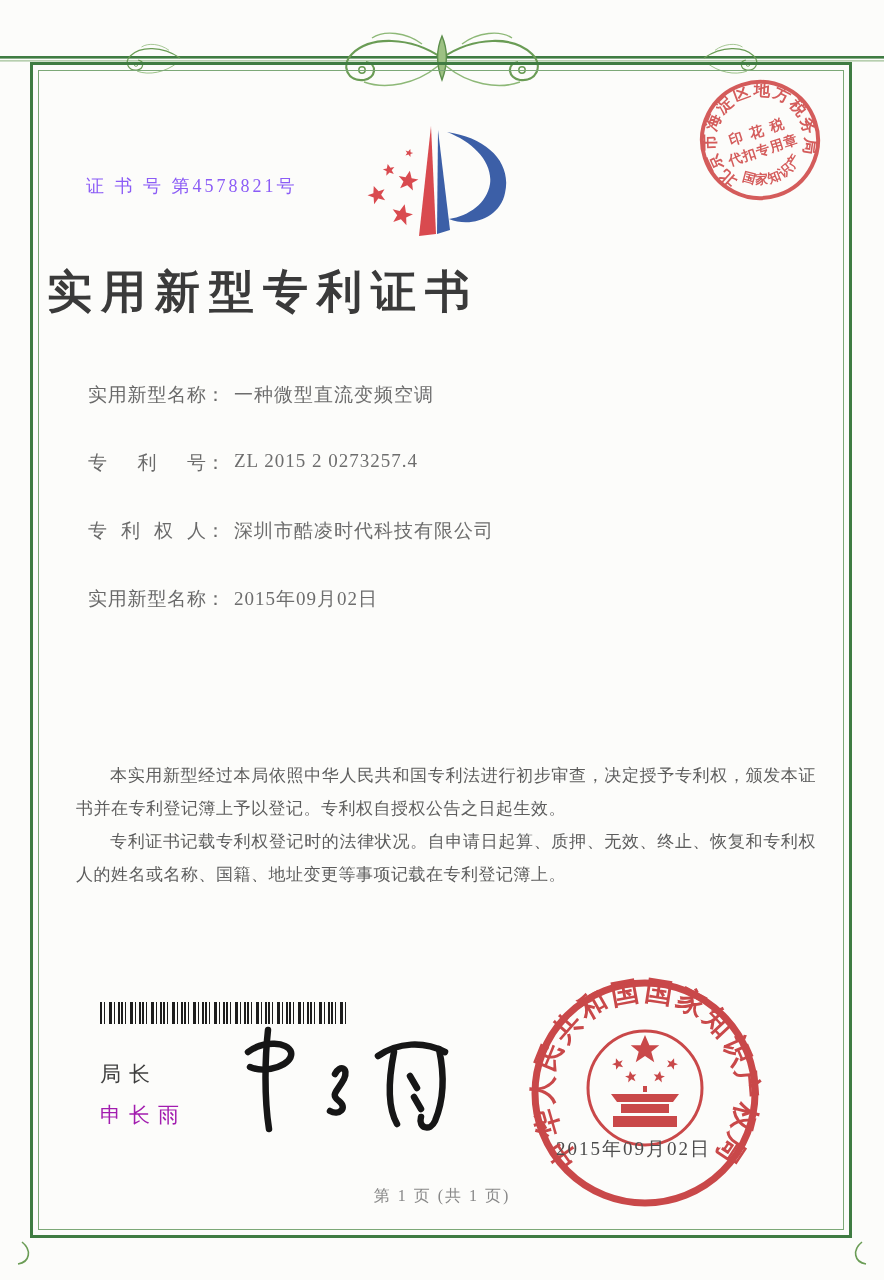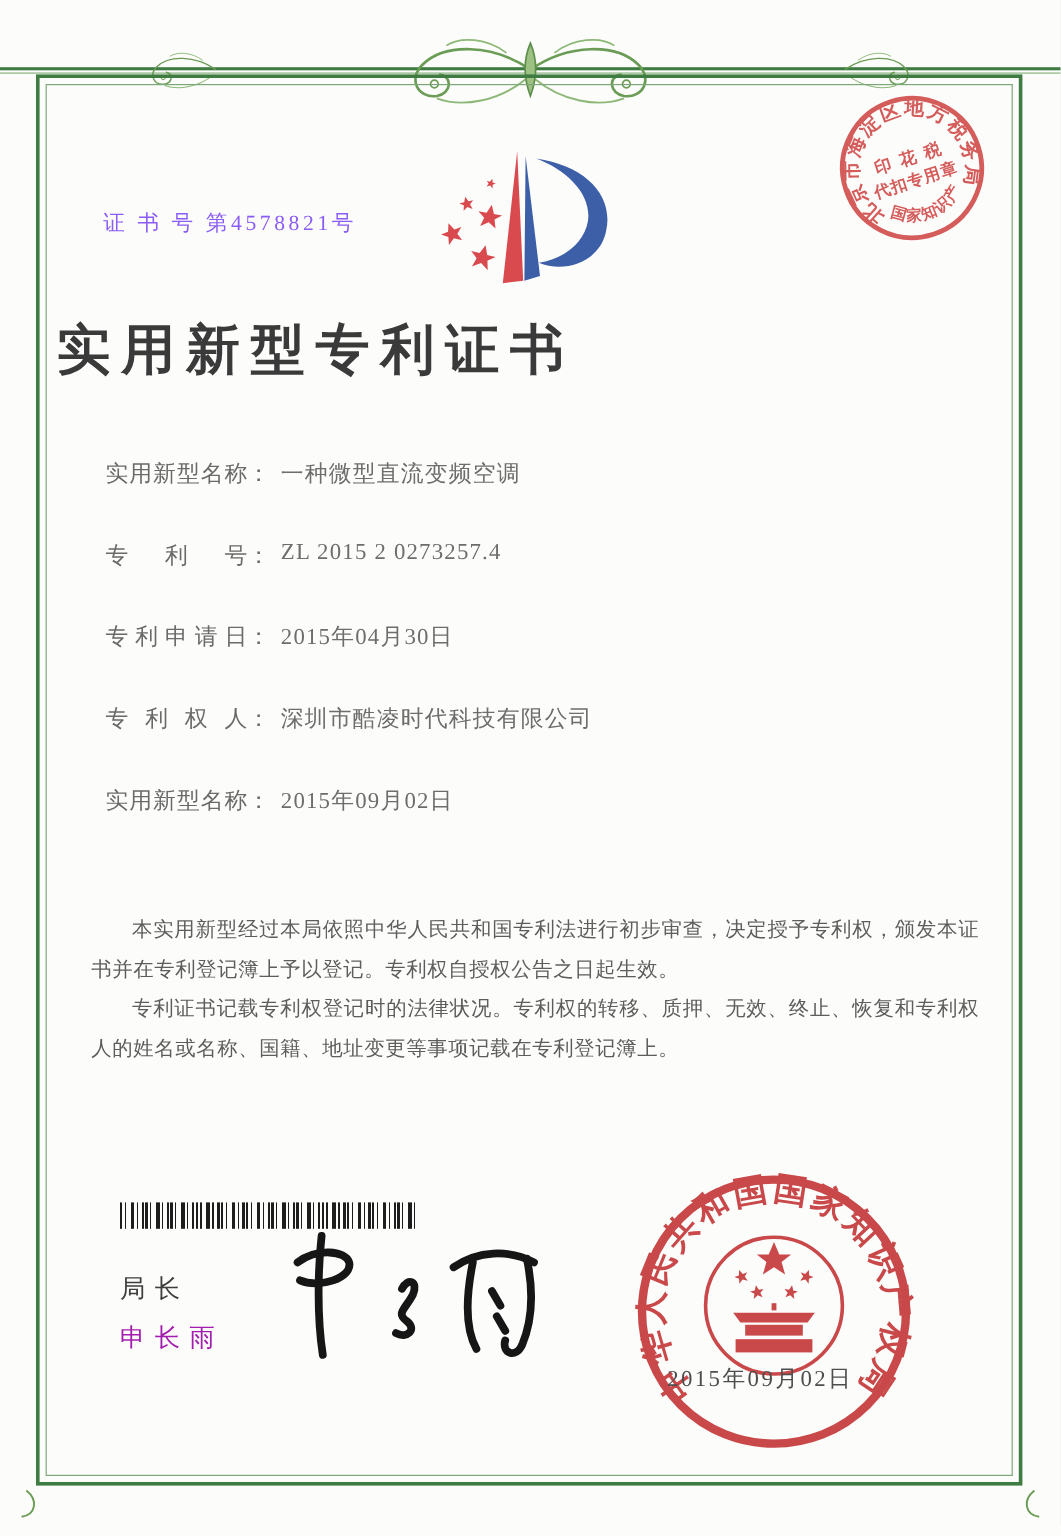--- a/index.html
+++ b/index.html
@@ -129,33 +129,30 @@
   <div class="title">实用新型专利证书</div>
 
   <div class="fields">
     <div class="f-row">
       <span class="f-label">实用新型名称</span><span class="f-colon">：</span><span class="f-value">一种微型直流变频空调</span>
     </div>
     <div class="f-row">
       <span class="f-label">专利号</span><span class="f-colon">：</span><span class="f-value">ZL 2015 2 0273257.4</span>
     </div>
     <div class="f-row">
-      <span class="f-label">专利申请日</span><span class="f-colon">：</span><span class="f-value">2015年04月30日</span>
-    </div>
-    <div class="f-row">
       <span class="f-label">专利权人</span><span class="f-colon">：</span><span class="f-value">深圳市酷凌时代科技有限公司</span>
     </div>
     <div class="f-row">
       <span class="f-label">实用新型名称</span><span class="f-colon">：</span><span class="f-value">2015年09月02日</span>
     </div>
   </div>
 
   <div class="body-text">
     <p>本实用新型经过本局依照中华人民共和国专利法进行初步审查，决定授予专利权，颁发本证书并在专利登记簿上予以登记。专利权自授权公告之日起生效。</p>
-    <p>专利证书记载专利权登记时的法律状况。专利权的转移、质押、无效、终止、恢复和专利权人的姓名或名称、国籍、地址变更等事项记载在专利登记簿上。</p>
+    <p>专利证书记载专利权登记时的法律状况。自申请日起算、质押、无效、终止、恢复和专利权人的姓名或名称、国籍、地址变更等事项记载在专利登记簿上。</p>
   </div>
 
   <div class="barcode"></div>
 
   <div class="signer-title">局长</div>
   <div class="signer-name">申长雨</div>
 
   <svg class="signature" viewBox="0 0 235 118" fill="none" stroke="#161616" stroke-width="6.5" stroke-linecap="round">
     <path d="M30,8 C27,35 26,75 31,107"></path>
     <path d="M10,30 C26,18 50,20 53,30 C56,43 28,52 12,45"></path>
@@ -182,14 +179,15 @@
       <use href="#star" transform="translate(14,-11) scale(0.6) rotate(10)"></use>
       <path d="M-34,6 L34,6 L28,14 L-28,14 Z"></path>
       <rect x="-24" y="16" width="48" height="9"></rect>
       <rect x="-32" y="28" width="64" height="11"></rect>
       <rect x="-2" y="-2" width="4" height="6"></rect>
     </g>
   </svg>
 
   <div class="seal-date">2015年09月02日</div>
 
+  <div class="page-number">第 1 页 (共 1 页)</div>
 
 </div>
 
 </body></html>

